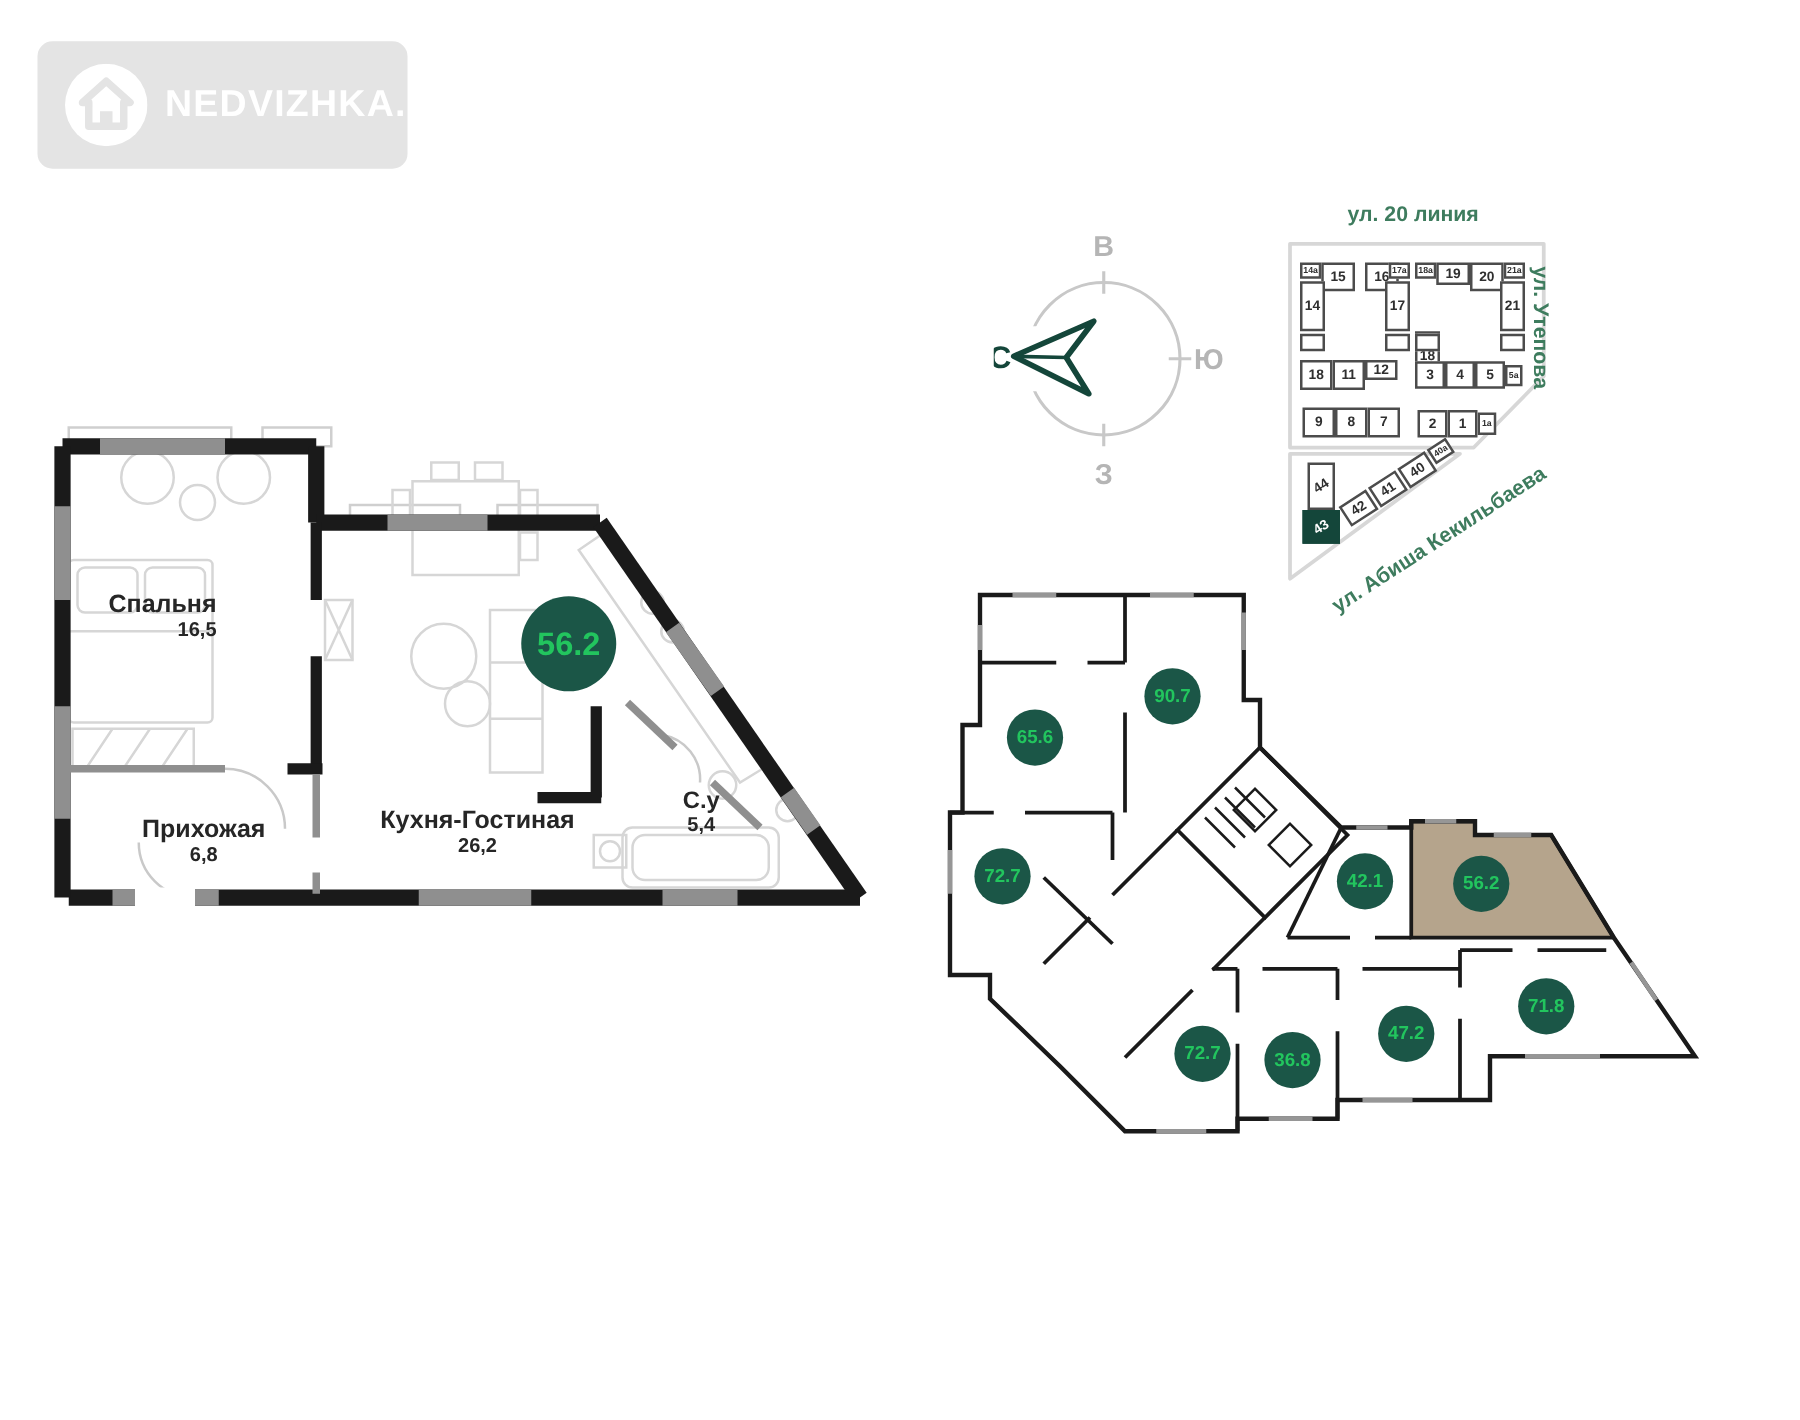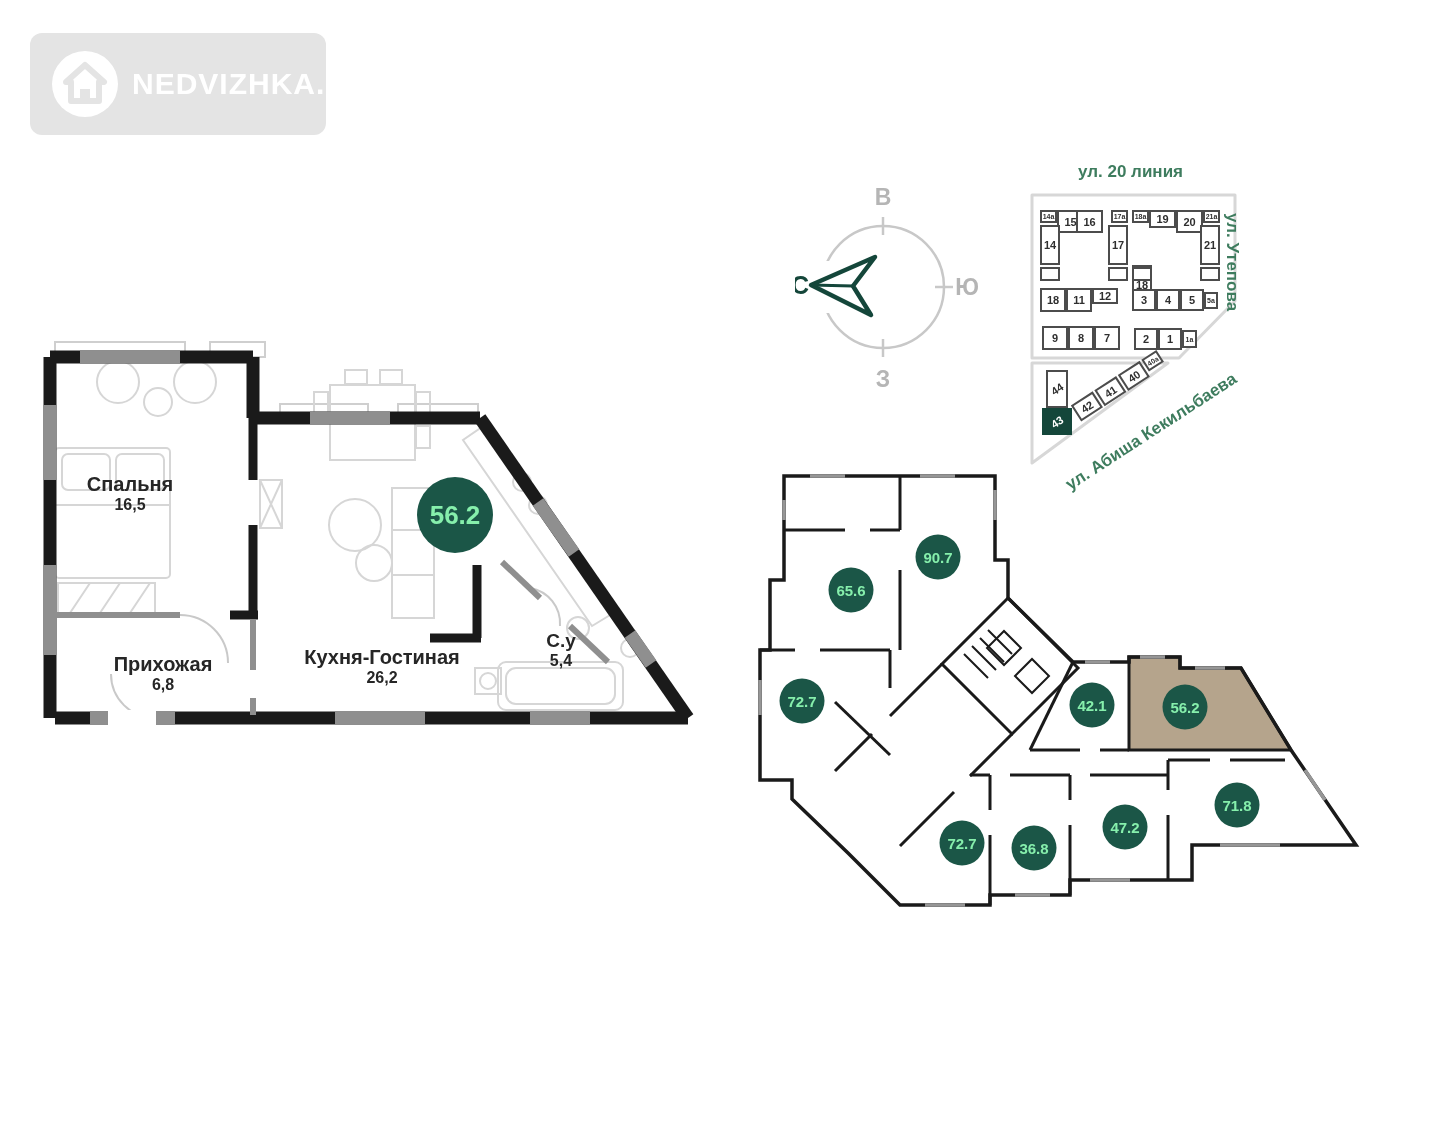--- a/index.html
+++ b/index.html
@@ -10,21 +10,21 @@
         border-radius:12px;display:flex;align-items:center;}
   .logo-circle{position:absolute;left:22px;top:18px;width:66px;height:66px;}
   .logo-text{position:absolute;left:102px;top:0;height:102px;display:flex;align-items:center;
         color:#ffffff;font-weight:bold;font-size:30px;letter-spacing:1px;}
   
   .room-label{position:absolute;transform:translate(-50%,-50%);text-align:center;
         color:#262626;font-weight:bold;white-space:nowrap;}
   .room-name{font-size:20px;}
   .room-area{font-size:16px;}
   .badge{position:absolute;transform:translate(-50%,-50%);border-radius:50%;
-        background:#1b5647;color:#86efac;font-weight:bold;display:flex;
+        background:#1b5647;color:#22c55e;font-weight:bold;display:flex;
         align-items:center;justify-content:center;}
   .badge-large{width:76px;height:76px;font-size:26px;}
   .badge-small{width:45px;height:45px;font-size:15px;}
   
   .siteplan{position:absolute;left:1020px;top:158px;width:420px;height:370px;}
   .sp-block{position:absolute;border:2px solid #4c4c4c;background:#fff;color:#2f2f2f;
         display:flex;align-items:center;justify-content:center;font-weight:bold;
         font-size:11px;box-sizing:border-box;}
   .sp-tiny{font-size:7px;}
   .sp-street{position:absolute;color:#3e7c5e;font-weight:bold;font-size:17px;white-space:nowrap;}
@@ -129,21 +129,21 @@
       </g>
       <g stroke="#8f8f8f" stroke-width="6" fill="none">
         <path d="M25 285 H150"></path>
         <path d="M223 290 V340"></path>
         <path d="M223 368 V385"></path>
         <path d="M472 232 L510 268"></path>
         <path d="M540 296 L578 332"></path>
       </g>
     </svg>
     
-    <div class="room-label" style="left:100px;top:163px;">
+    <div class="room-label" style="left:100px;top:163px;text-align:right;">
       <div class="room-name">Спальня</div>
       <div class="room-area">16,5</div>
     </div>
     <div class="room-label" style="left:133px;top:343px;">
       <div class="room-name">Прихожая</div>
       <div class="room-area">6,8</div>
     </div>
     <div class="room-label" style="left:352px;top:336px;">
       <div class="room-name">Кухня-Гостиная</div>
       <div class="room-area">26,2</div>
@@ -181,21 +181,21 @@
       <polygon points="12,37 215,37 215,143 159,200 12,200" fill="#ffffff" stroke="#d7d7d7" stroke-width="3" stroke-linejoin="round"></polygon>
       <polygon points="12,205 148,205 12,305" fill="#ffffff" stroke="#d7d7d7" stroke-width="3" stroke-linejoin="round"></polygon>
     </svg>
 
     <div class="sp-street" style="left:58px;top:4px;">ул. 20 линия</div>
     <div class="sp-street" style="left:222px;top:55px;transform:rotate(90deg);transform-origin:left top;">ул. Утепова</div>
     <div class="sp-street" style="left:42px;top:320px;transform:rotate(-33deg);transform-origin:left top;">ул. Абиша Кекильбаева</div>
 
     <div class="sp-block sp-tiny" style="left:20px;top:52px;width:17px;height:13px;">14а</div>
     <div class="sp-block" style="left:37px;top:52px;width:27px;height:23px;">15</div>
-    <div class="sp-block" style="left:56px;top:52px;width:27px;height:23px;">16</div>
+    <div class="sp-block" style="left:72px;top:52px;width:27px;height:23px;">16</div>
     <div class="sp-block sp-tiny" style="left:91px;top:52px;width:17px;height:13px;">17а</div>
     <div class="sp-block" style="left:20px;top:67px;width:20px;height:40px;">14</div>
     <div class="sp-block" style="left:88px;top:67px;width:20px;height:40px;">17</div>
     <div class="sp-block sp-tiny" style="left:20px;top:109px;width:20px;height:14px;"></div>
     <div class="sp-block sp-tiny" style="left:88px;top:109px;width:20px;height:14px;"></div>
 
     <div class="sp-block sp-tiny" style="left:112px;top:52px;width:17px;height:13px;">18а</div>
     <div class="sp-block" style="left:129px;top:52px;width:27px;height:18px;">19</div>
     <div class="sp-block" style="left:156px;top:52px;width:27px;height:23px;">20</div>
     <div class="sp-block sp-tiny" style="left:183px;top:52px;width:17px;height:13px;">21а</div>
@@ -274,21 +274,21 @@
         <path d="M350 430 H390"></path>
         <path d="M480 395 H540"></path>
         <path d="M565 320 L585 350"></path>
         <path d="M345 212 H370"></path>
         <path d="M400 207 H425 M455 218 H485"></path>
         <path d="M44 50 V70"></path>
       </g>
     </svg>
     
     <div class="badge badge-small" style="left:198px;top:107px;">90.7</div>
-    <div class="badge badge-small" style="left:111px;top:140px;">65.6</div>
+    <div class="badge badge-small" style="left:88px;top:140px;">65.6</div>
     <div class="badge badge-small" style="left:62px;top:251px;">72.7</div>
     <div class="badge badge-small" style="left:352px;top:255px;">42.1</div>
     <div class="badge badge-small" style="left:445px;top:257px;">56.2</div>
     <div class="badge badge-small" style="left:222px;top:393px;">72.7</div>
     <div class="badge badge-small" style="left:294px;top:398px;">36.8</div>
     <div class="badge badge-small" style="left:385px;top:377px;">47.2</div>
     <div class="badge badge-small" style="left:497px;top:355px;">71.8</div>
   </div>
 
 </div>

